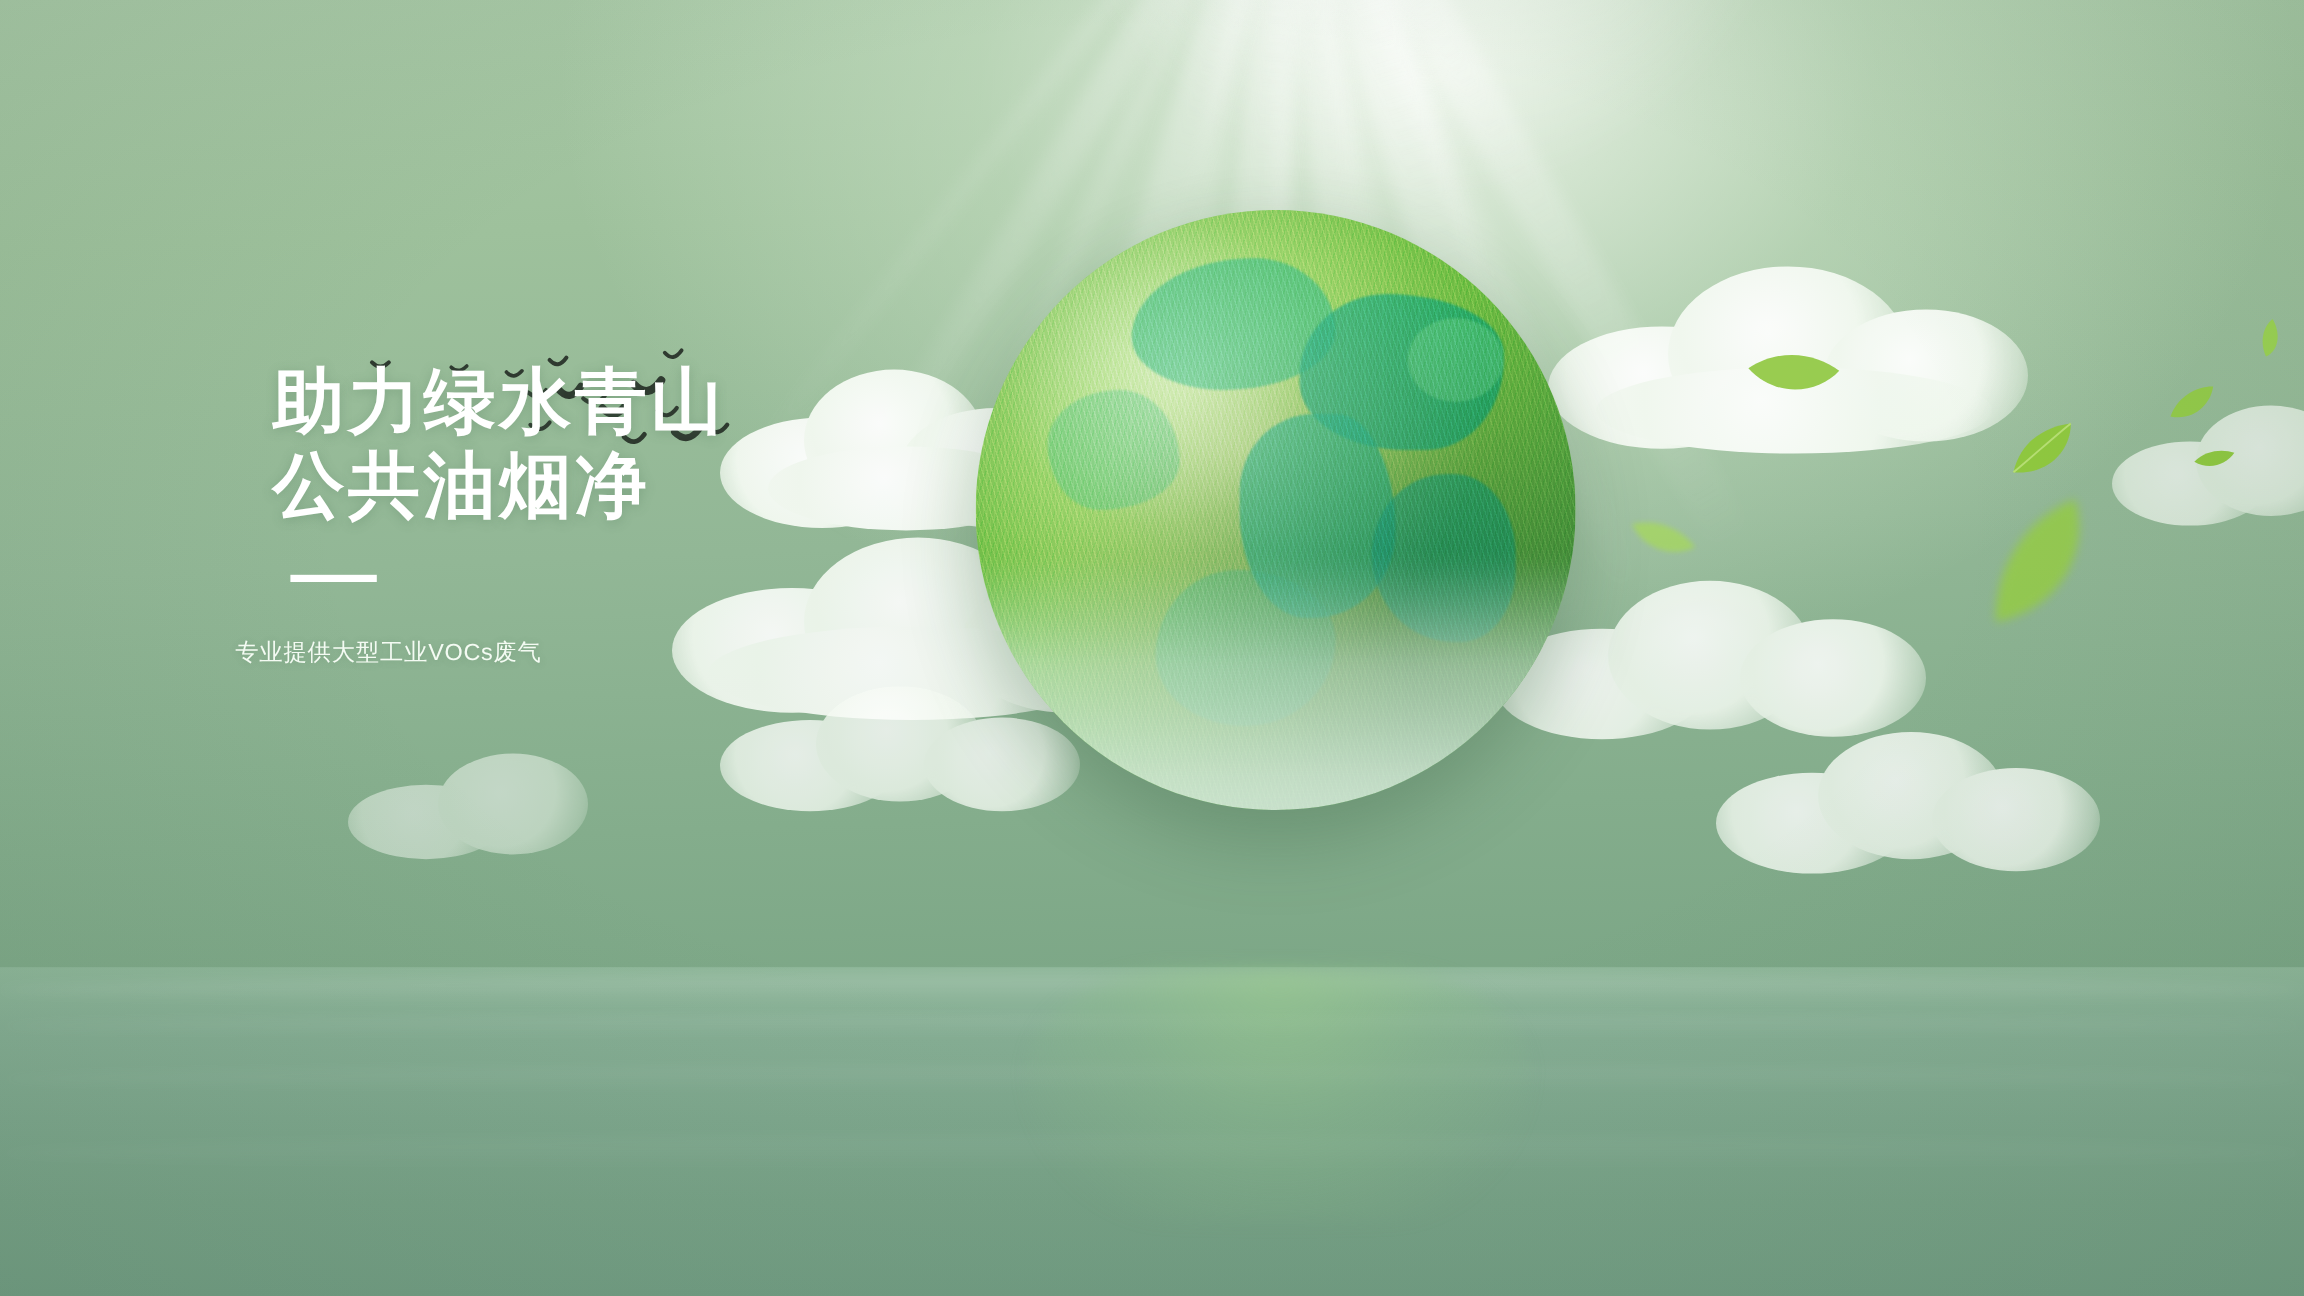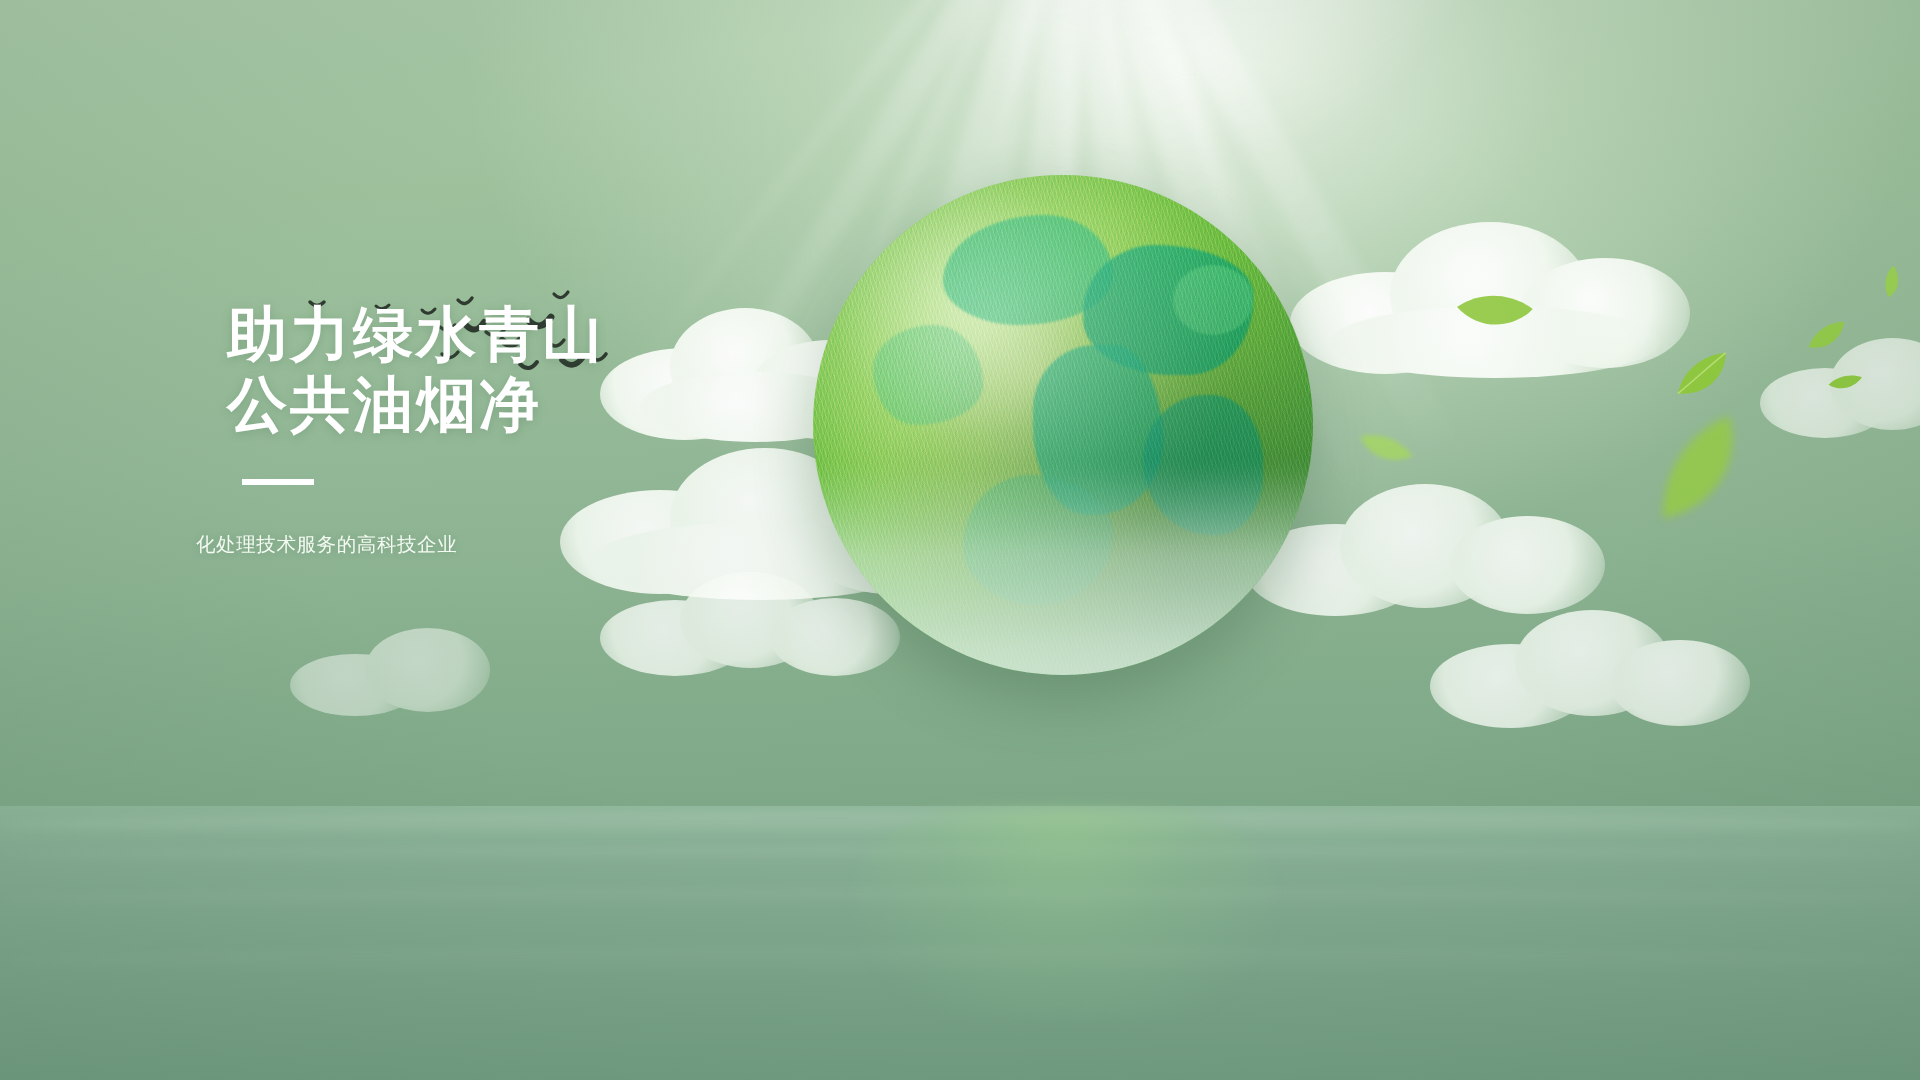--- a/index.html
+++ b/index.html
@@ -245,17 +245,17 @@
 
   <div class="vignette"></div>
 
   <div class="copy">
     <h1 class="headline">
       <span class="hl-line">助力绿水青山</span>
       <span class="hl-line">公共油烟净</span>
     </h1>
     <div class="divider"></div>
     <p class="subtitle">
-      <span class="sub-line">化处理技术服务的高科技企业</span>
+      <span class="sub-line">专业提供大型工业VOCs废气</span>
     </p>
   </div>
 
 </div>
 
 </body></html>

